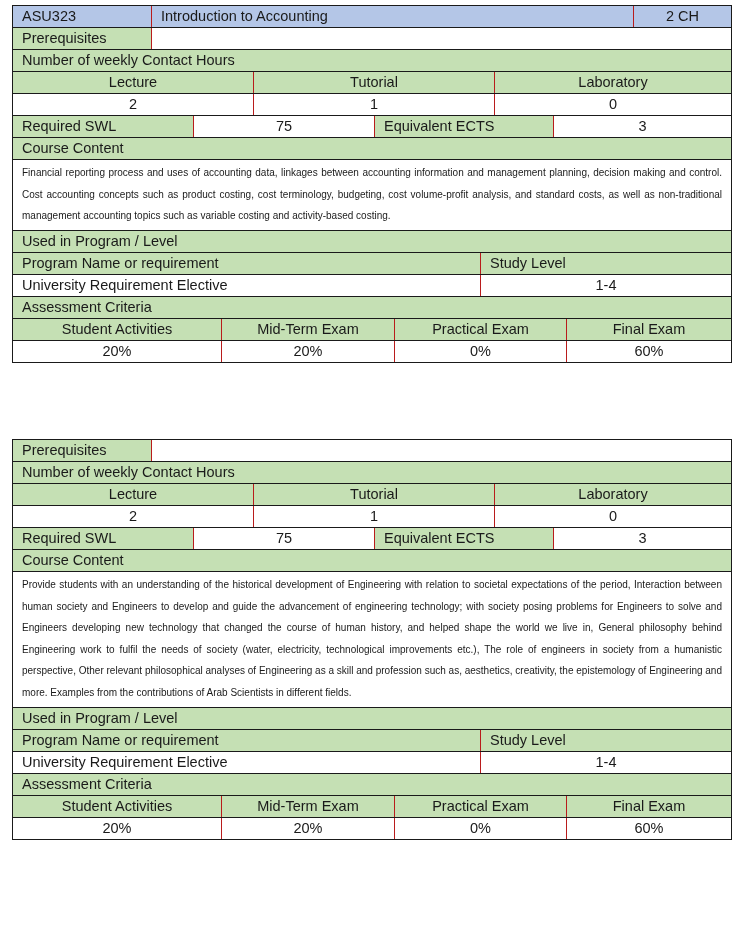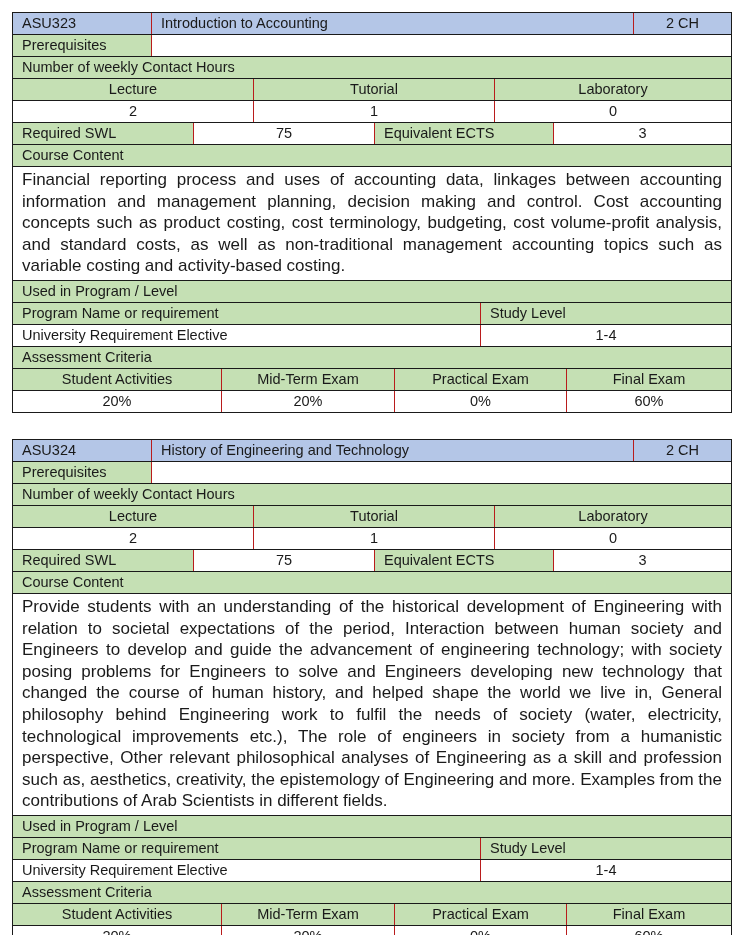--- a/index.html
+++ b/index.html
@@ -3,22 +3,22 @@
 <meta charset="utf-8">
 <style>
   html, body { margin:0; padding:0; background:#ffffff; }
   body { width:752px; height:935px; position:relative; font-family:"Liberation Sans", sans-serif; color:#1a1a1a; overflow:hidden; }
   .course { position:absolute; left:12px; width:720px; border-collapse:collapse; table-layout:fixed; }
   .course td { border:1px solid #1a1a1a; padding:0 9px; height:21px; font-size:14.5px; line-height:21px; white-space:nowrap; overflow:hidden; }
   .blue { background:#b4c6e7; }
   .green { background:#c5e0b4; }
   .white { background:#ffffff;margin-top:44px; }
   .c { text-align:center; }
-  td.content { white-space:normal; text-align:justify; padding:2px 9px 3px 9px; line-height:21.6px; height:auto; font-size:17px; }
-  #t1 { top:12px; }
+  td.content { white-space:normal; text-align:justify; padding:2px 9px 3px 9px; line-height:21.6px; height:auto; font-size:10px; }
+  #t1 { top:5px; }
   #t2 { top:439px; }
   .grid-row { padding:0 !important; }
   .sub { width:100%; border-collapse:collapse; table-layout:fixed; }
   .sub td { border:none; border-left:1px solid #b91c1c; height:21px; padding:0 9px; }
   .sub td:first-child { border-left:none; }
 </style>
 </head>
 <body>
 
 <table class="course" id="t1">
@@ -153,33 +153,20 @@
       </tr>
             </tbody>
           </table>
     </td>
   </tr>
 </tbody>
   </table>
 
 <table class="course" id="t2">
   <tbody>
-      <tr>
-    <td class="grid-row blue">
-      <table class="sub">
-            <tbody>
-              <tr>
-        <td style="width:120px">ASU324</td>
-        <td style="width:463px">History of Engineering and Technology</td>
-        <td class="c">2 CH</td>
-      </tr>
-            </tbody>
-          </table>
-    </td>
-  </tr>
   <tr>
     <td class="grid-row white">
       <table class="sub">
             <tbody>
               <tr>
         <td class="green" style="width:120px">Prerequisites</td>
         <td></td>
       </tr>
             </tbody>
           </table>

